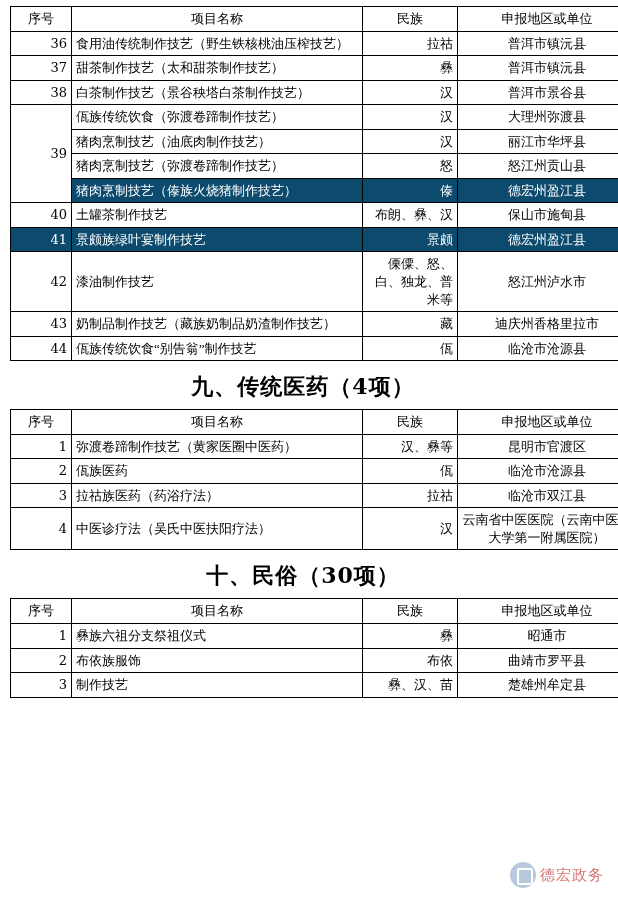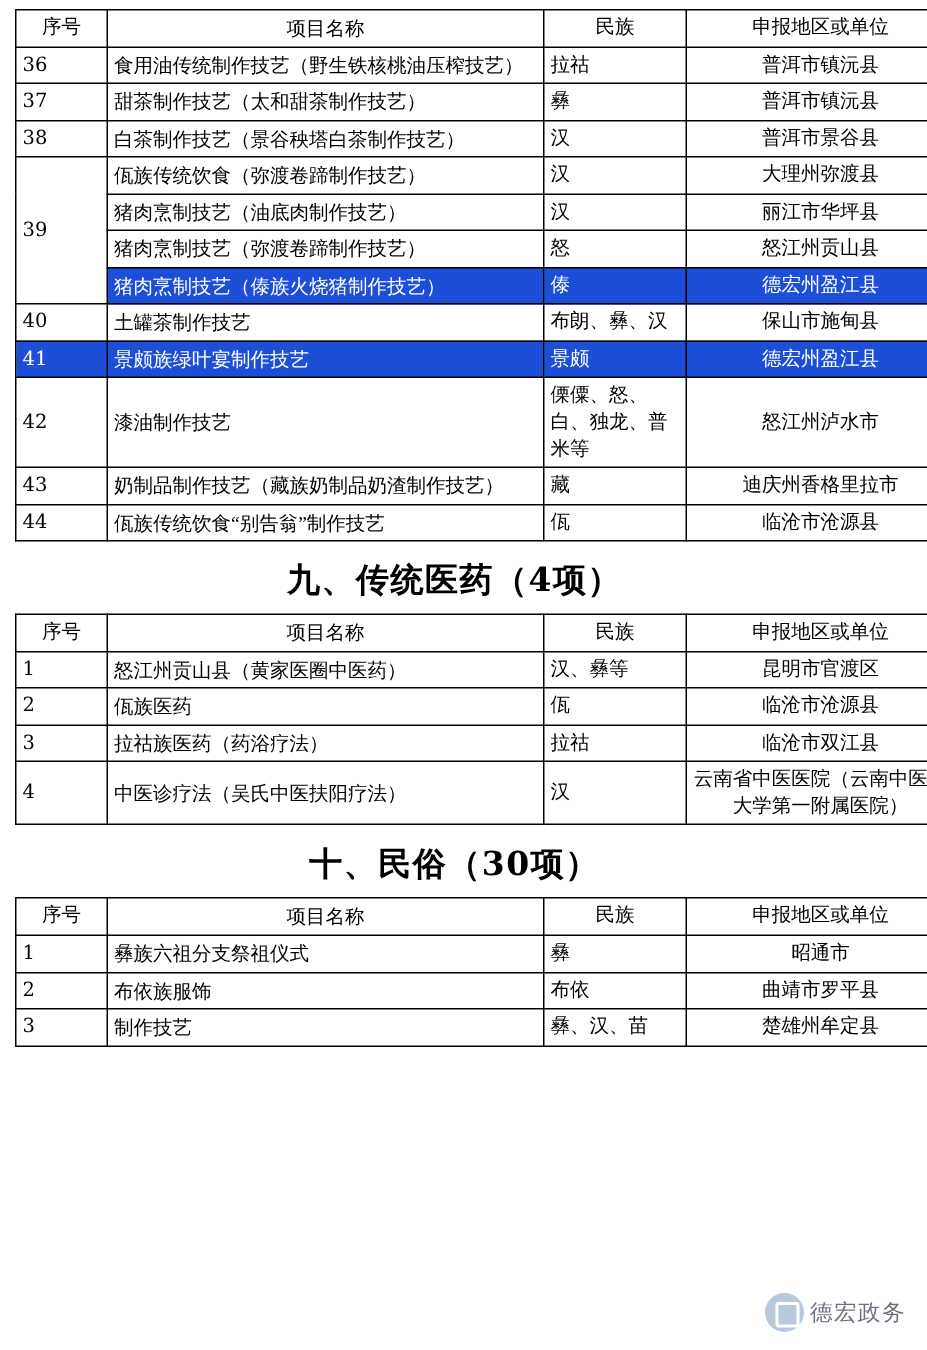--- a/index.html
+++ b/index.html
@@ -29,30 +29,30 @@
     margin: 0 auto;
   }
   table.doc-table td, table.doc-table th {
     border: 1px solid #000000;
     padding: 3px 4px;
     font-size: 13px;
     line-height: 1.35;
     vertical-align: middle;
     font-weight: normal;
   }
-  .c-no     { width: 52px;  text-align: left; }
+  .c-no     { width: 52px;  text-align: right; }
   .c-name   { width: 282px; text-align: left; padding-left: 8px; font-family: Liberation Serif, serif; }
-  .c-ethnic { width: 86px;  text-align: left; }
+  .c-ethnic { width: 86px;  text-align: right; }
   .c-region { width: 170px; text-align: center; }
   thead td, .hdr td {
     text-align: center;
     font-weight: normal;
   }
   tr.highlight td {
-    background: #1d4ed8;
+    background: #0c4a6e;
     color: #ffffff;
   }
   .section-title {
     text-align: center;
     font-size: 22px;
     font-weight: bold;
     margin: 11px 0 7px 0;
     letter-spacing: 1px;
     font-family: "DejaVu Serif", "Liberation Serif", serif;
   }
@@ -77,21 +77,21 @@
   .wm-badge::after {
     content: "";
     position: absolute;
     left: 7px; top: 6px;
     width: 12px; height: 13px;
     border: 2px solid #ffffff;
     border-radius: 2px;
   }
   .wm-text {
     font-size: 15px;
-    color: #0f172a;
+    color: #b91c1c;
     font-family: "DejaVu Serif", "Liberation Serif", serif;
     letter-spacing: 1px;
   }
   .nm { white-space: normal; }
 </style>
 </head>
 <body>
 
 <div class="page">
 
@@ -191,21 +191,21 @@
     <table class="doc-table">
       <tbody>
           <tr class="hdr">
         <td class="c-no">序号</td>
         <td class="c-name">项目名称</td>
         <td class="c-ethnic">民族</td>
         <td class="c-region">申报地区或单位</td>
       </tr>
       <tr>
         <td class="c-no">1</td>
-        <td class="c-name nm">怒江州贡山县（黄家医圈中医药）</td>
+        <td class="c-name nm">弥渡卷蹄制作技艺（黄家医圈中医药）</td>
         <td class="c-ethnic">汉、彝等</td>
         <td class="c-region">昆明市官渡区</td>
       </tr>
       <tr>
         <td class="c-no">2</td>
         <td class="c-name nm">佤族医药</td>
         <td class="c-ethnic">佤</td>
         <td class="c-region">临沧市沧源县</td>
       </tr>
       <tr>

